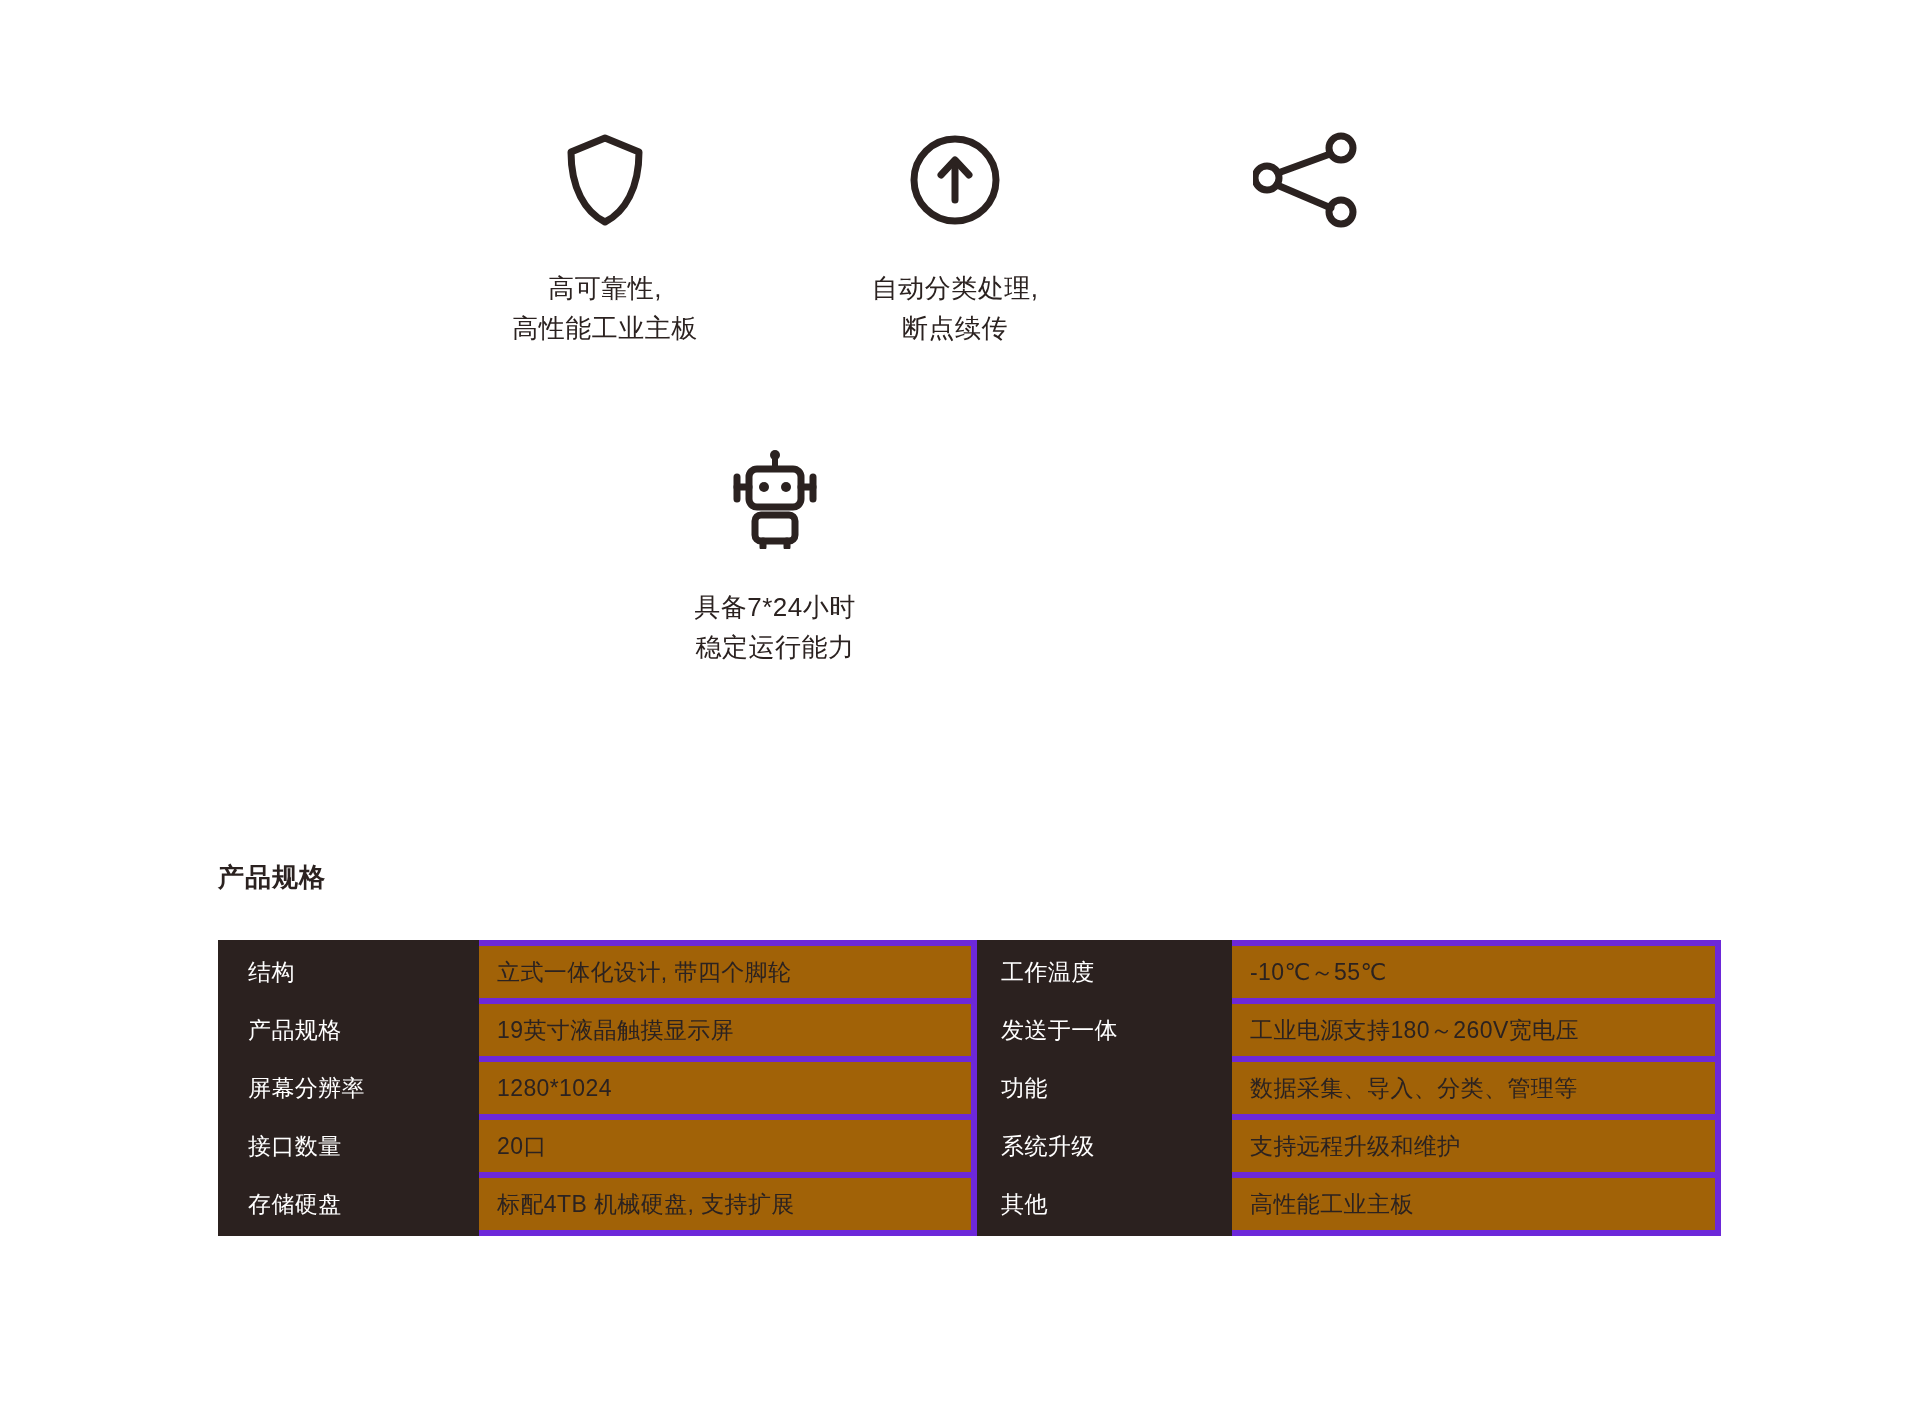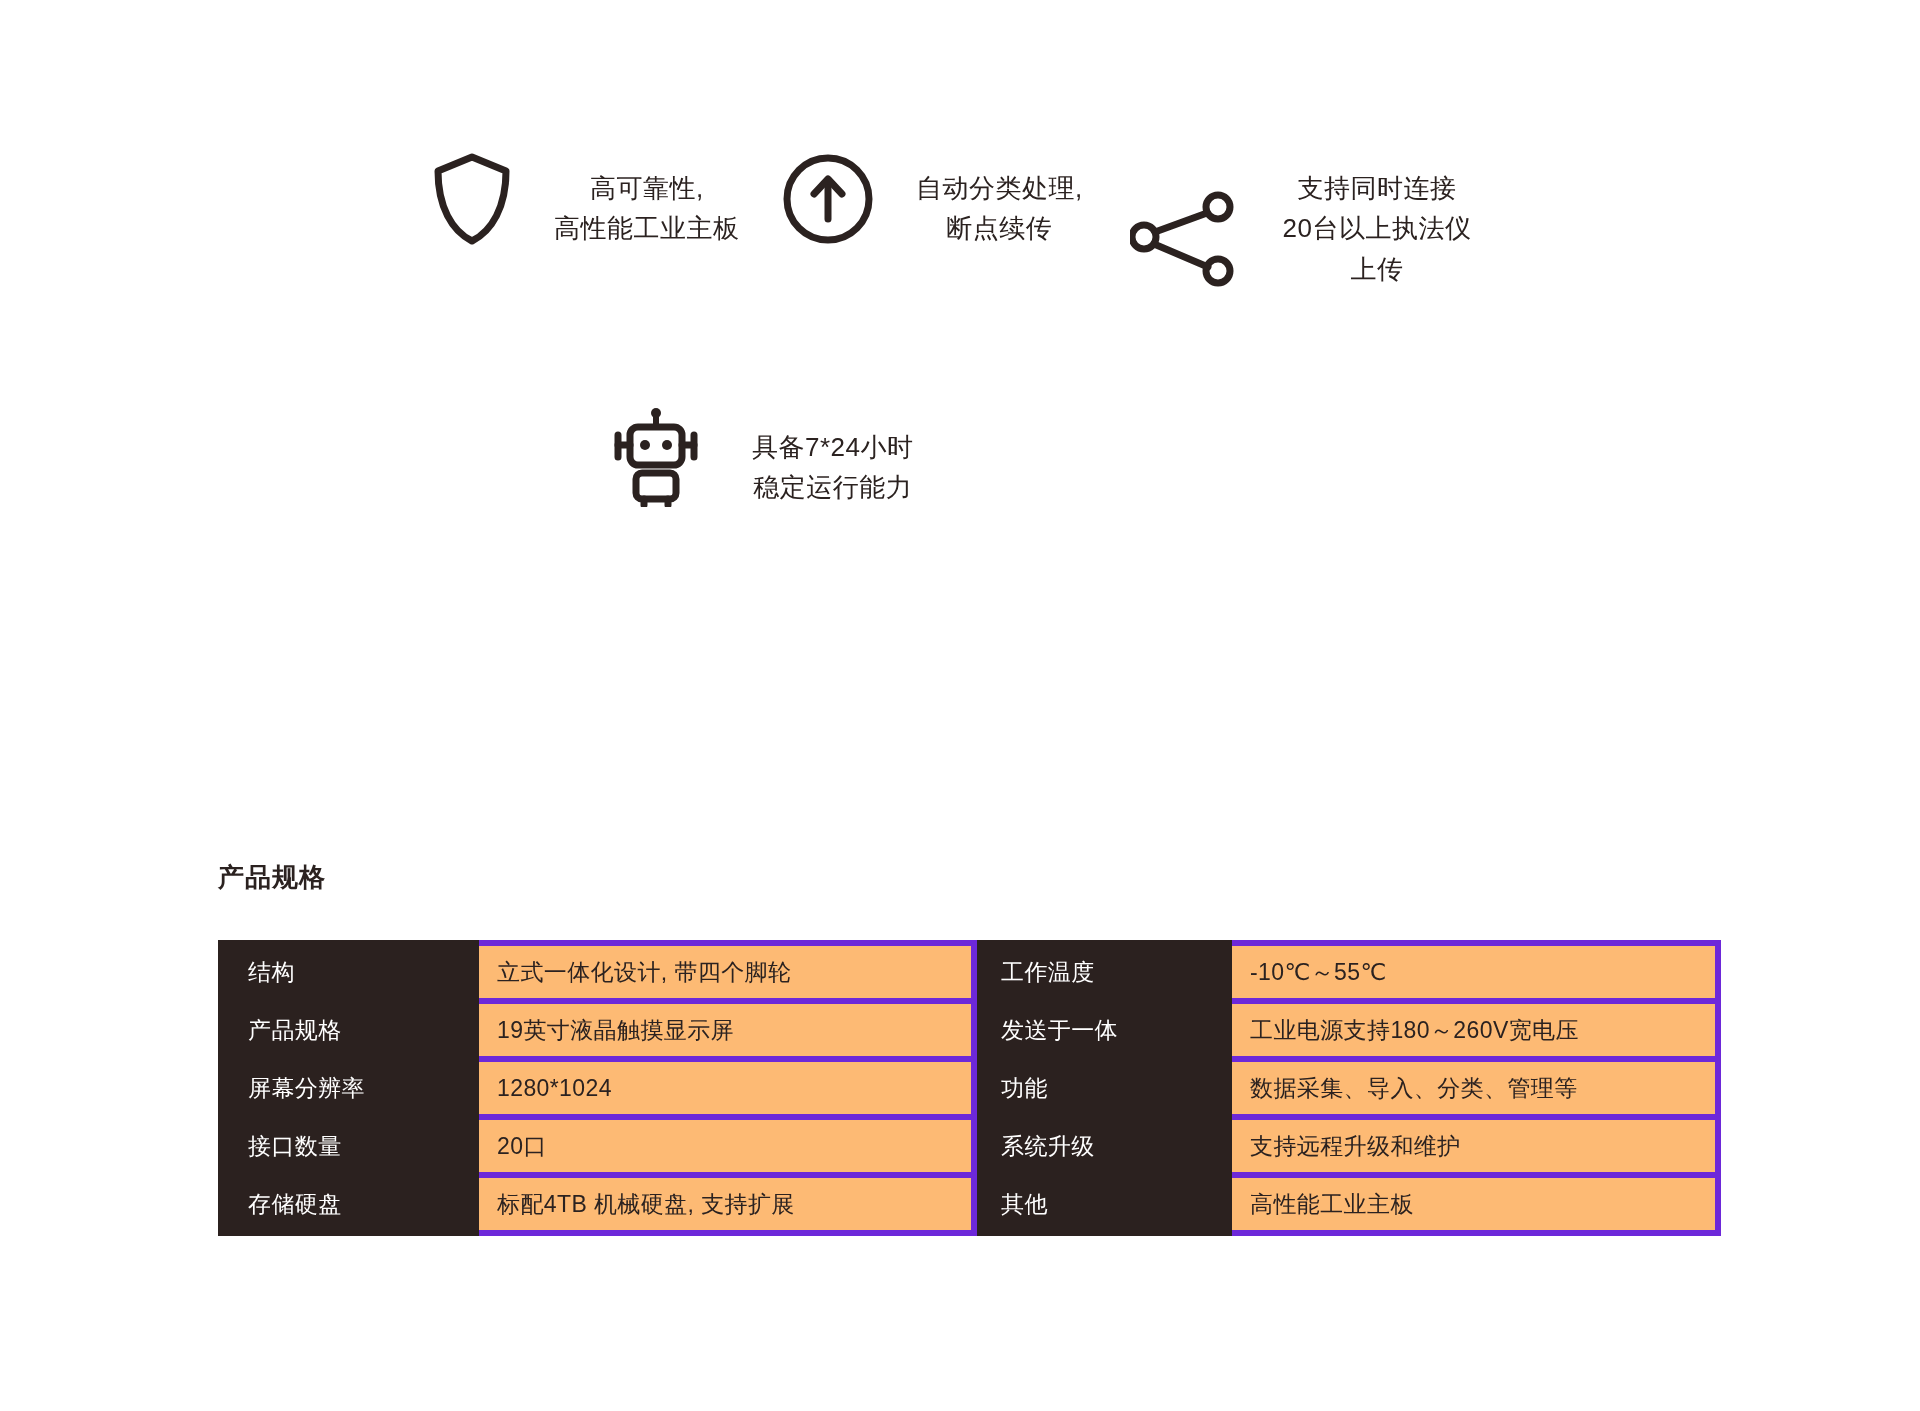--- a/index.html
+++ b/index.html
@@ -27,23 +27,22 @@
     display: flex;
     justify-content: flex-start;
     align-items: flex-start;
   }
   .feature-row.row1 { padding: 130px 0 0 430px; }
   .feature-row.row2 { padding: 100px 16px 0 600px; }
 
   .feature {
     width: 350px;
     display: flex;
-    flex-direction: row;
-    align-items: flex-end;
-    gap: 40px;
+    flex-direction: column;
+    align-items: center;
   }
   .feature .icon-box {
     height: 100px;
     display: flex;
     align-items: center;
     justify-content: center;
   }
   .feature .caption {
     margin-top: 38px;
     text-align: center;
@@ -80,21 +79,21 @@
     vertical-align: middle;
     letter-spacing: 0.4px;
   }
   .spec-table td.key {
     background: #2b211f;
     color: #ffffff;
     padding-left: 24px;
     border-color: #2b211f;
   }
   .spec-table td.val {
-    background: #fdba74;
+    background: #a16207;
     color: #2b2220;
     padding-left: 18px;
   }
   col.k1 { width: 255px; }
   col.v1 { width: 498px; }
   col.k2 { width: 255px; }
   col.v2 { width: 489px; }
 
   svg { display: block; }
 </style>
@@ -132,22 +131,20 @@
       <div class="feature">
         <div class="icon-box">
           <svg width="104" height="96" viewBox="0 0 104 96">
             <circle cx="88" cy="16" r="12" fill="none" stroke="#2b2220" stroke-width="7"></circle>
             <circle cx="14" cy="46" r="12" fill="none" stroke="#2b2220" stroke-width="7"></circle>
             <circle cx="88" cy="80" r="12" fill="none" stroke="#2b2220" stroke-width="7"></circle>
             <path d="M77 22 L25 41" stroke="#2b2220" stroke-width="7" stroke-linecap="round"></path>
             <path d="M24 53 L78 76" stroke="#2b2220" stroke-width="7" stroke-linecap="round"></path>
           </svg>
         </div>
-        <div class="caption">支持同时连接
-20台以上执法仪上传</div>
       </div>
 
     </div>
 
     <div class="feature-row row2">
 
       <div class="feature">
         <div class="icon-box">
           <svg width="112" height="100" viewBox="0 0 112 100">
             <path d="M56 6 L56 18" stroke="#2b2220" stroke-width="6" stroke-linecap="round"></path>

